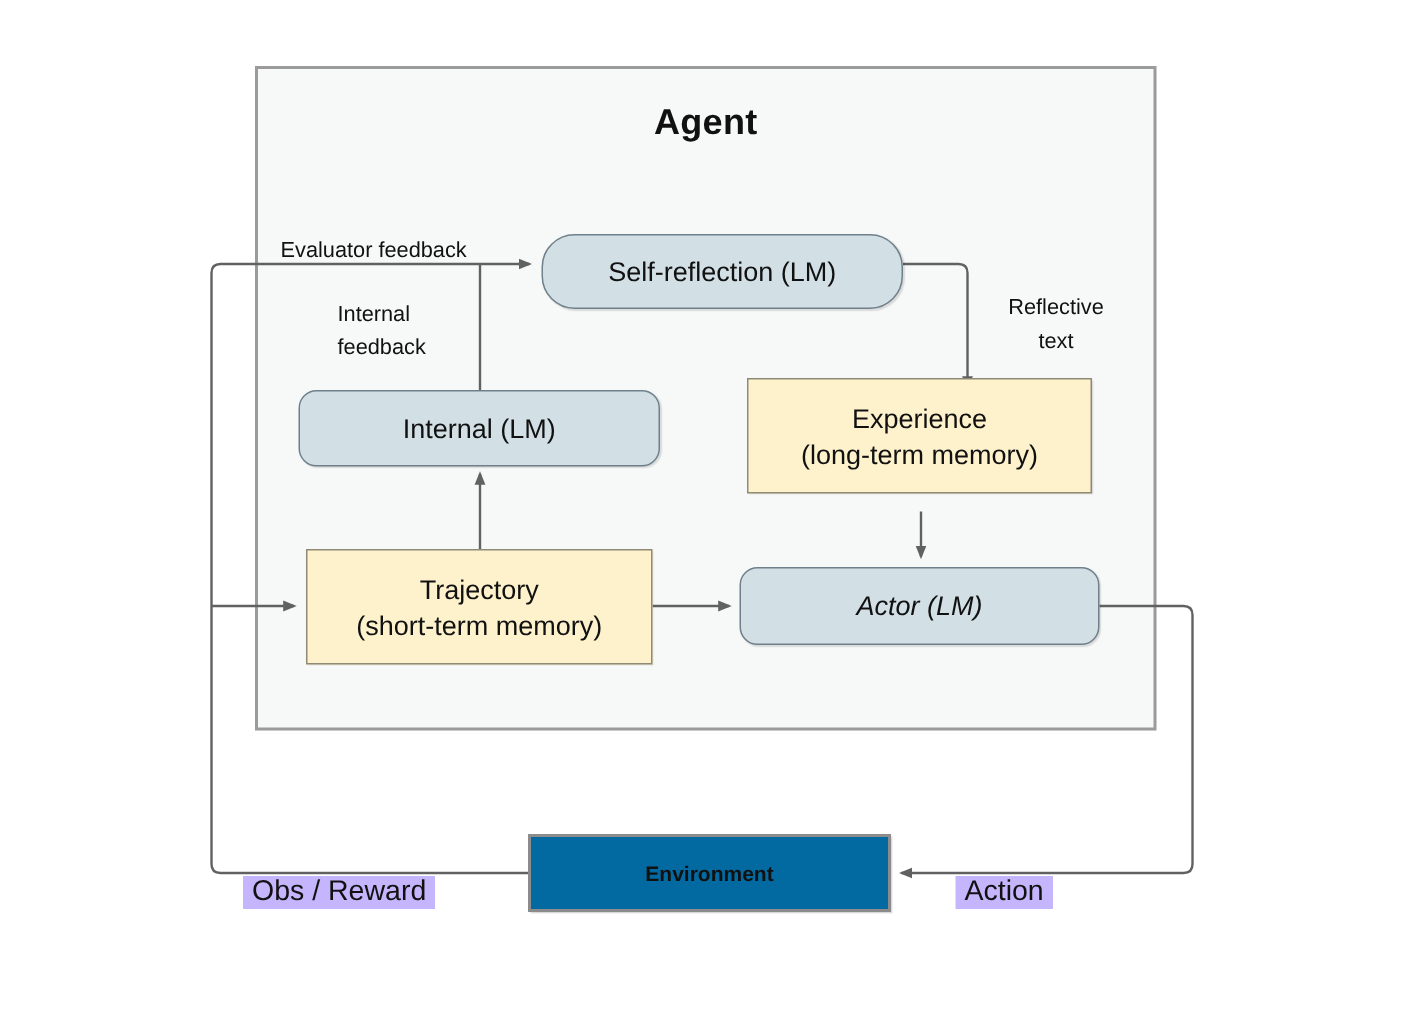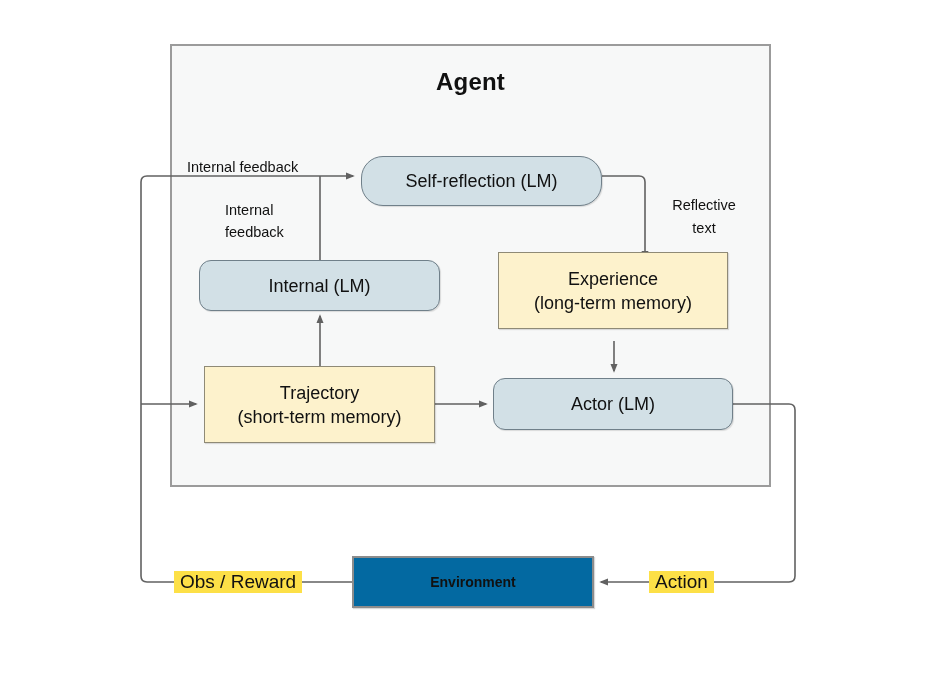--- a/index.html
+++ b/index.html
@@ -30,29 +30,29 @@
     box-shadow:1px 1px 1px rgba(0,0,0,0.12);
   }
   .node.env{
     background:#0369a1;border:2px solid #8c8c8c;font-weight:bold;font-size:14px;
     box-shadow:1px 1px 1px rgba(0,0,0,0.15);
   }
   #self-reflection{left:361px;top:156px;width:241px;height:50px;border-radius:22px;}
   #evaluator{left:199px;top:260px;width:241px;height:51px;}
   #experience{left:498px;top:252px;width:230px;height:77px;}
   #trajectory{left:204px;top:366px;width:231px;height:77px;}
-  #actor{left:493px;top:378px;width:240px;height:52px;}
+  #actor{left:493px;top:378px;width:240px;height:52px;font-style:italic;}
   #environment{left:352px;top:556px;width:242px;height:52px;}
   .edge-label{position:absolute;font-size:14.5px;line-height:22px;color:#111;}
   #lbl-external{left:187px;top:156px;}
   #lbl-internal{left:225px;top:199px;width:100px;}
   #lbl-reflective{left:654px;top:194px;width:100px;text-align:center;line-height:23px;}
   .wire-label{
-    position:absolute;font-size:19px;color:#111;background:#fde047;
-    padding:0 6px;top:571px;margin-left:12px;
+    position:absolute;font-size:19px;color:#111;background:#c4b5fd;
+    padding:0 6px;top:584px;
   }
   #lbl-obs{left:162px;}
   #lbl-action{left:637px;}
 </style>
 </head>
 <body>
 
 <div class="canvas">
 
   <div class="agent-panel"></div>
@@ -103,21 +103,21 @@
   </div>
 
   <div class="node lm" id="actor">
     <span>Actor (LM)</span>
   </div>
 
   <div class="node env" id="environment">
     <span>Environment</span>
   </div>
 
-  <div class="edge-label" id="lbl-external">Internal feedback</div>
+  <div class="edge-label" id="lbl-external">Evaluator feedback</div>
 
   <div class="edge-label" id="lbl-internal">
     <div>Internal</div>
     <div>feedback</div>
   </div>
 
   <div class="edge-label" id="lbl-reflective">
     <div>Reflective</div>
     <div>text</div>
   </div>

